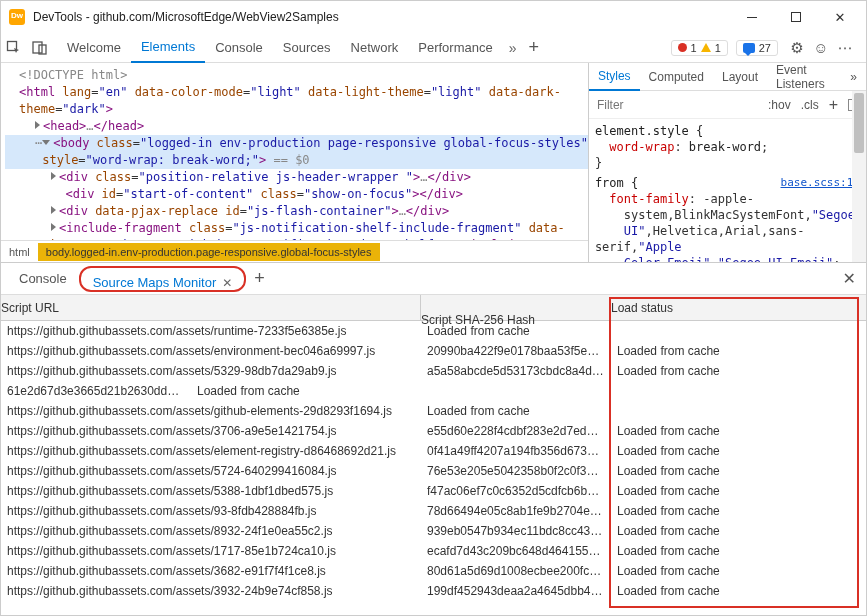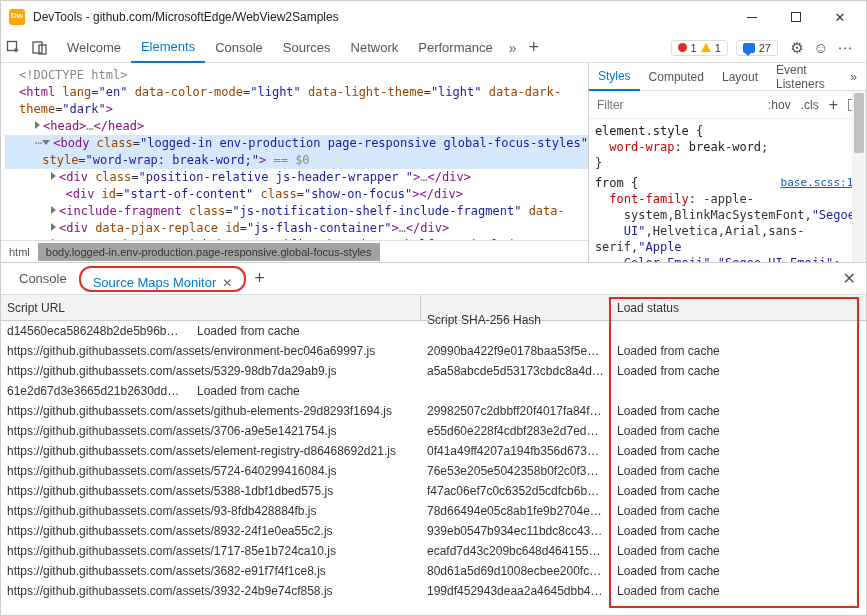--- a/index.html
+++ b/index.html
@@ -35,21 +35,21 @@
   .mid { display:flex; height:200px; border-bottom:1px solid #ccc;}
   .midL { flex:0 0 545px; display:flex; flex-direction:column; border-right:1px solid #ccc;}
   .domtree { flex:1; overflow:hidden; font-family: Consolas, monospace; font-size:12px; padding:4px 0 0 4px; line-height:17px;}
   .domtree .l { white-space:nowrap; }
   .ind1{padding-left:14px;} .ind2{padding-left:30px;} .ind3{padding-left:46px;}
   .tagc{color:#881280;} .attn{color:#994500;} .attv{color:#1a1aa6;} .gray{color:#888;}
   .hlrow{background:#d6e8fb;}
   .tri2{display:inline-block;width:0;height:0;border-top:4px solid transparent;border-bottom:4px solid transparent;border-left:5px solid #777;margin-right:3px;margin-bottom:1px;}
   .tri2d{display:inline-block;width:0;height:0;border-left:4px solid transparent;border-right:4px solid transparent;border-top:5px solid #777;margin-right:3px;margin-bottom:2px;}
   .crumbs{height:22px;border-top:1px solid #ddd;display:flex;align-items:center;font-size:11px;}
-  .crumb{padding:3px 8px;color:#555;} .crumb.sel{background:#a3a3a3;color:#333;}
+  .crumb{padding:3px 8px;color:#555;} .crumb.sel{background:#eab308;color:#333;}
   .midR{flex:1;display:flex;flex-direction:column;position:relative;}
   .styletabs{height:28px;display:flex;align-items:center;border-bottom:1px solid #ddd;}
   .styletab{padding:0 9px;height:28px;display:flex;align-items:center;color:#555;font-size:12px;}
   .styletab.active{color:#0078d4;border-bottom:2px solid #0078d4;}
   .filterrow{height:28px;display:flex;align-items:center;border-bottom:1px solid #eee;padding:0 6px;gap:10px;}
   .filterrow input{flex:1;border:none;outline:none;font-size:12px;color:#888;}
   .hov,.cls{color:#555;font-size:12px;}
   .styles{flex:1;overflow:hidden;font-family:Consolas,monospace;font-size:12px;padding:4px 6px;line-height:16px;}
   .sel2{color:#222;} .prop{color:#c80000;} .valv{color:#222;} .str{color:#1a1aa6;}
   .link{color:#1155cc;text-decoration:underline;float:right;font-size:11px;}
@@ -57,21 +57,21 @@
   .thumb{background:#c0c0c0;width:10px;margin:2px auto;height:60px;border-radius:2px;}
   
   .drawerTabs{height:32px;display:flex;align-items:center;border-bottom:1px solid #ddd;padding-left:6px;}
   .dtab{padding:0 12px;height:26px;display:flex;align-items:center;color:#555;font-size:13px;}
   .dtab.active{color:#0078d4;border:2px solid #d93025;border-radius:12px;align-items:flex-end;}
   .dtab .close{margin-left:6px;color:#666;font-size:12px;}
   .dplus{padding:0 8px;font-size:18px;color:#555;font-weight:300;}
   .dclose{margin-left:auto;padding:0 10px;font-size:16px;color:#555;}
   .drawer{flex:1;display:flex;flex-direction:column;}
   .gridhead{display:flex;background:#f3f3f3;border-bottom:1px solid #ccc;height:26px;align-items:stretch;}
-  .gh{display:flex;align-items:center;padding:0 6px;font-size:12px;color:#333;border-right:1px solid #ccc;}
+  .gh{display:flex;align-items:center;padding:0 0;font-size:12px;color:#333;border-right:1px solid #ccc;}
   .gh:last-child{border-right:none;}
   .gridhead .c1{flex:0 0 420px;} .gridhead .c2{flex:0 0 190px;margin-top:24px;} .gridhead .c3{flex:1;}
   .gridbody{flex:1;overflow:hidden;}
   .row{display:flex;height:20px;align-items:center;font-size:12px;}
   .row .c{padding:0 6px;white-space:nowrap;overflow:hidden;text-overflow:ellipsis;}
   .row .c1{flex:0 0 420px;color:#333;} .row .c2{flex:0 0 190px;color:#333;} .row .c3{flex:1;color:#333;}
   .redbox{position:absolute;border:2.5px solid #d93025;pointer-events:none;}
 </style>
 </head>
 <body>
@@ -136,22 +136,22 @@
     <div class="midL">
       <div class="domtree">
         <div class="l ind1 gray">&lt;!DOCTYPE html&gt;</div>
         <div class="l ind1"><span class="tagc">&lt;html</span> <span class="attn">lang</span>=<span class="attv">"en"</span> <span class="attn">data-color-mode</span>=<span class="attv">"light"</span> <span class="attn">data-light-theme</span>=<span class="attv">"light"</span> <span class="attn">data-dark-</span></div>
         <div class="l ind1"><span class="attn">theme</span>=<span class="attv">"dark"</span><span class="tagc">&gt;</span></div>
         <div class="l ind2"><span class="tri2"></span><span class="tagc">&lt;head&gt;</span><span class="gray">…</span><span class="tagc">&lt;/head&gt;</span></div>
         <div class="l ind2 hlrow"><span class="gray">⋯</span><span class="tri2d"></span><span class="tagc">&lt;body</span> <span class="attn">class</span>=<span class="attv">"logged-in env-production page-responsive global-focus-styles"</span></div>
         <div class="l ind2 hlrow">&nbsp;<span class="attn">style</span>=<span class="attv">"word-wrap: break-word;"</span><span class="tagc">&gt;</span> <span class="gray">== $0</span></div>
         <div class="l ind3"><span class="tri2"></span><span class="tagc">&lt;div</span> <span class="attn">class</span>=<span class="attv">"position-relative js-header-wrapper "</span><span class="tagc">&gt;</span><span class="gray">…</span><span class="tagc">&lt;/div&gt;</span></div>
         <div class="l ind3">&nbsp;&nbsp;<span class="tagc">&lt;div</span> <span class="attn">id</span>=<span class="attv">"start-of-content"</span> <span class="attn">class</span>=<span class="attv">"show-on-focus"</span><span class="tagc">&gt;&lt;/div&gt;</span></div>
+        <div class="l ind3"><span class="tri2"></span><span class="tagc">&lt;div</span> <span class="attn">data-pjax-replace</span> <span class="attn">id</span>=<span class="attv">"js-flash-container"</span><span class="tagc">&gt;</span><span class="gray">…</span><span class="tagc">&lt;/div&gt;</span></div>
         <div class="l ind3"><span class="tri2"></span><span class="tagc">&lt;include-fragment</span> <span class="attn">class</span>=<span class="attv">"js-notification-shelf-include-fragment"</span> <span class="attn">data-</span></div>
-        <div class="l ind3"><span class="tri2"></span><span class="tagc">&lt;div</span> <span class="attn">data-pjax-replace</span> <span class="attn">id</span>=<span class="attv">"js-flash-container"</span><span class="tagc">&gt;</span><span class="gray">…</span><span class="tagc">&lt;/div&gt;</span></div>
         <div class="l ind3"><span class="attn">base-src</span>=<span class="attv">"https://github.com/notifications/beta/shelf"</span><span class="tagc">&gt;</span><span class="gray">…</span><span class="tagc">&lt;/include-</span></div>
       </div>
       <div class="crumbs">
         <div class="crumb">html</div>
         <div class="crumb sel">body.logged-in.env-production.page-responsive.global-focus-styles</div>
       </div>
     </div>
     <div class="midR">
       <div class="styletabs">
         <div class="styletab active">Styles</div>
@@ -195,40 +195,39 @@
   </div>
 
   <div class="drawer">
     <div class="gridhead">
       <div class="gh c1">Script URL</div>
       <div class="gh c2">Script SHA-256 Hash</div>
       <div class="gh c3">Load status</div>
     </div>
     <div class="gridbody" id="gridbody">
         <div class="row">
-          <div class="c c2">d14560eca586248b2de5b96be8…</div>
+          <div class="c c1">https://github.githubassets.com/assets/runtime-7233f5e6385e.js</div>
           <div class="c c3">Loaded from cache</div>
         </div>
         <div class="row">
           <div class="c c1">https://github.githubassets.com/assets/environment-bec046a69997.js</div>
           <div class="c c2">20990ba422f9e0178baa53f5e5…</div>
           <div class="c c3">Loaded from cache</div>
         </div>
         <div class="row">
           <div class="c c1">https://github.githubassets.com/assets/5329-98db7da29ab9.js</div>
           <div class="c c2">a5a58abcde5d53173cbdc8a4d7…</div>
           <div class="c c3">Loaded from cache</div>
         </div>
         <div class="row">
           <div class="c c2">61e2d67d3e3665d21b2630dd1…</div>
           <div class="c c3">Loaded from cache</div>
         </div>
         <div class="row">
           <div class="c c1">https://github.githubassets.com/assets/github-elements-29d8293f1694.js</div>
-          <div class="c c2">29982507c2dbbff20f4017fa84f…</div>
           <div class="c c3">Loaded from cache</div>
         </div>
         <div class="row">
           <div class="c c1">https://github.githubassets.com/assets/3706-a9e5e1421754.js</div>
           <div class="c c2">e55d60e228f4cdbf283e2d7ed1…</div>
           <div class="c c3">Loaded from cache</div>
         </div>
         <div class="row">
           <div class="c c1">https://github.githubassets.com/assets/element-registry-d86468692d21.js</div>
           <div class="c c2">0f41a49ff4207a194fb356d6732c…</div>

